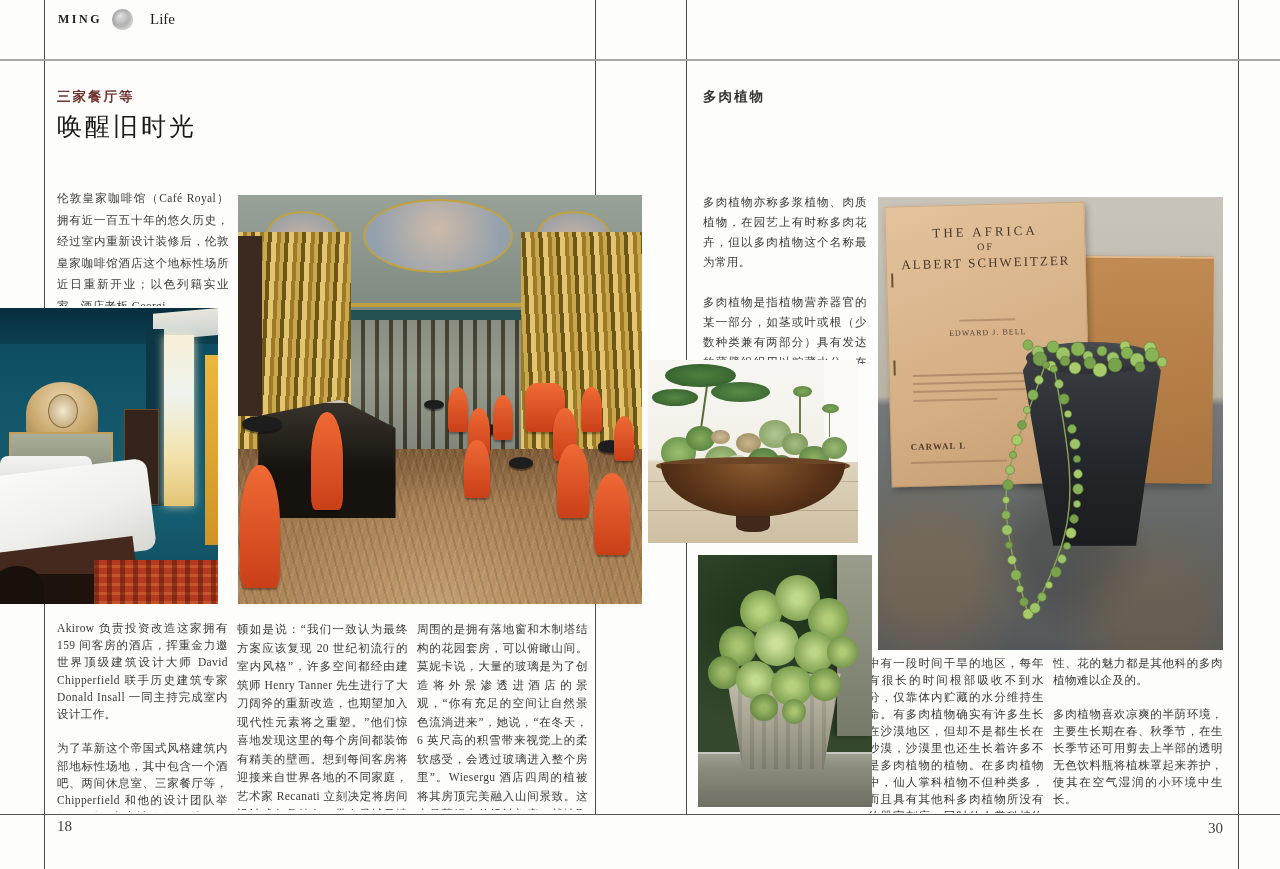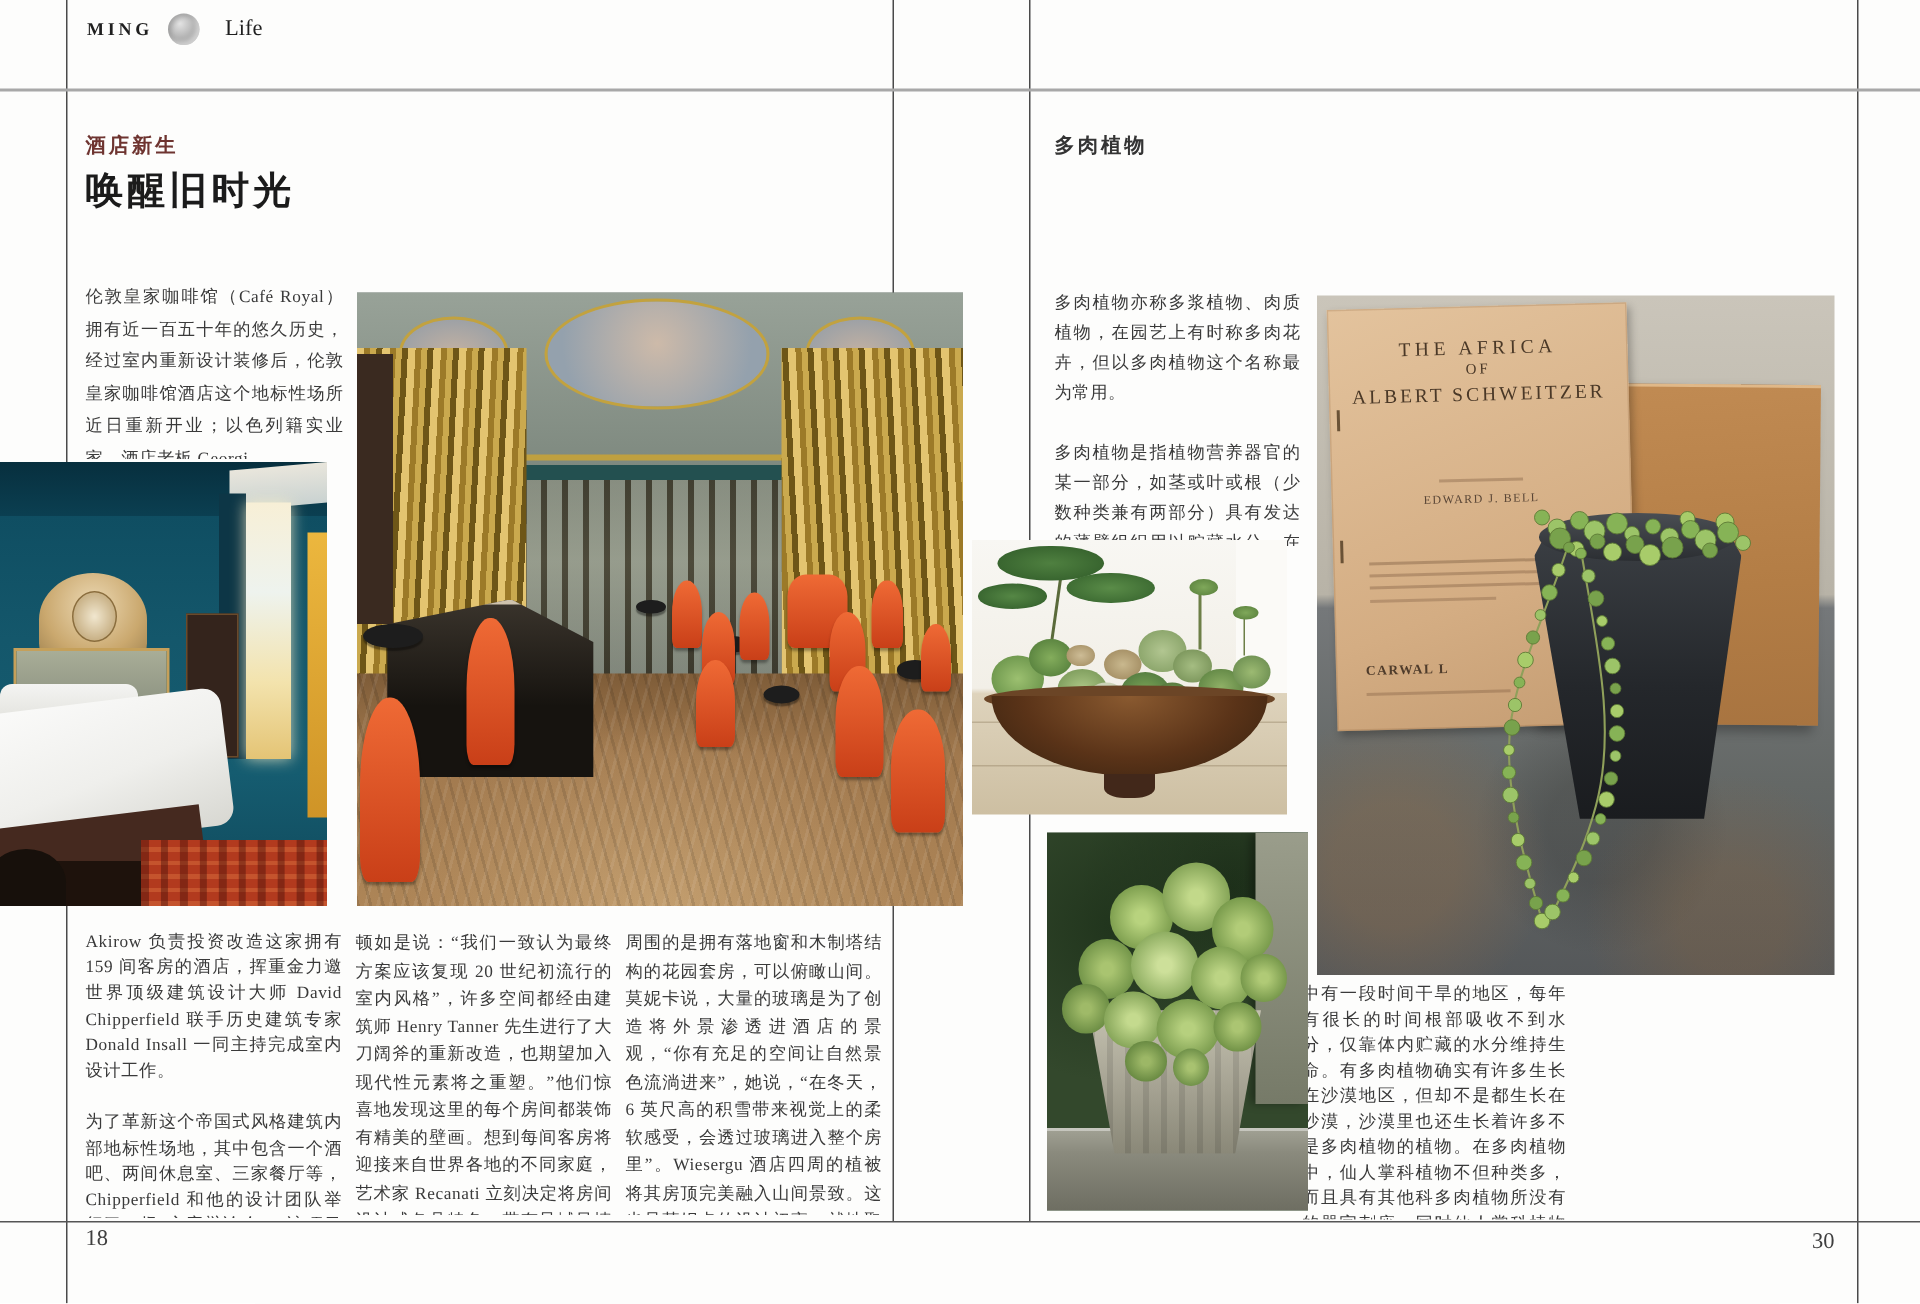--- a/index.html
+++ b/index.html
@@ -2,21 +2,21 @@
 <html><head>
 <meta charset="utf-8">
 <style>
   html,body{margin:0;padding:0;background:#ffffff;}
   #spread{position:relative;width:1280px;height:869px;background:#fdfdfc;overflow:hidden;
           font-family:"Liberation Serif","DejaVu Serif",serif;}
   .vline{position:absolute;width:1px;background:#4a4a4a;}
   .hline{position:absolute;height:1px;background:#555;}
   .kicker{position:absolute;font-size:13.5px;font-weight:700;letter-spacing:2px;color:#6e3430;}
   .kicker.dark{color:#343434;}
-  .title{position:absolute;font-size:25px;font-weight:700;letter-spacing:3px;color:#1b1b1b;}
+  .title{position:absolute;font-size:25px;font-weight:400;letter-spacing:3px;color:#1b1b1b;}
   .col{position:absolute;text-align:justify;color:#3a3a3a;white-space:pre-line;overflow:hidden;
        font-size:11.5px;letter-spacing:0.4px;}
   .pagenum{position:absolute;font-size:15px;color:#3f3f3f;}
   .ph{position:absolute;overflow:hidden;background:#ddd;z-index:5;}
   .ph *{position:absolute;}
   
   #brand{position:absolute;left:58px;top:12px;font-size:12px;font-weight:600;letter-spacing:2.5px;color:#1f1f1f;}
   #logo{position:absolute;left:112px;top:9px;width:21px;height:21px;border-radius:50%;
         background:radial-gradient(circle at 38% 32%,#e3e3e3 0%,#b7b7b7 45%,#8d8d8d 100%);
         box-shadow:inset -2px -2px 3px rgba(255,255,255,.5), inset 2px 2px 3px rgba(0,0,0,.15);}
@@ -37,21 +37,21 @@
   <div class="vline" style="left:595px;top:0;height:814px;"></div>
   <div class="vline" style="left:686px;top:0;height:814px;"></div>
   <div class="vline" style="left:1238px;top:0;height:869px;"></div>
   <div class="hline" style="top:59px;left:0;width:1280px;height:2px;background:#a8a8a8;"></div>
   <div class="hline" style="top:814px;left:0;width:1280px;"></div>
 
   <div id="brand">MING</div>
   <div id="logo"></div>
   <div id="section">Life</div>
 
-  <div class="kicker" style="left:57px;top:88px;">酒店新生</div>
+  <div class="kicker" style="left:57px;top:88px;">三家餐厅等</div>
   <div class="title" style="left:57px;top:110px;">唤醒旧时光</div>
   <div class="col" style="left:57px;top:188px;width:172px;height:118px;line-height:21.5px;">伦敦皇家咖啡馆（Café Royal）拥有近一百五十年的悠久历史，经过室内重新设计装修后，伦敦皇家咖啡馆酒店这个地标性场所近日重新开业；以色列籍实业家、酒店老板 Georgi</div>
   <div class="col" style="left:57px;top:620px;width:171px;height:192px;line-height:17.2px;">Akirow 负责投资改造这家拥有 159 间客房的酒店，挥重金力邀世界顶级建筑设计大师 David Chipperfield 联手历史建筑专家 Donald Insall 一同主持完成室内设计工作。
 
 为了革新这个帝国式风格建筑内部地标性场地，其中包含一个酒吧、两间休息室、三家餐厅等，Chipperfield 和他的设计团队举行了一场“方案辩论会”，该项目总监梅丽莎·约翰斯</div>
   <div class="col" style="left:237px;top:620px;width:171px;height:190px;line-height:18.5px;">顿如是说：“我们一致认为最终方案应该复现 20 世纪初流行的室内风格”，许多空间都经由建筑师 Henry Tanner 先生进行了大刀阔斧的重新改造，也期望加入现代性元素将之重塑。”他们惊喜地发现这里的每个房间都装饰有精美的壁画。想到每间客房将迎接来自世界各地的不同家庭，艺术家 Recanati 立刻决定将房间设计成各具特色、带有异域风情的空间，唤起他乡旅人的归属感。围绕在酒店</div>
   <div class="col" style="left:417px;top:620px;width:171px;height:190px;line-height:18.5px;">周围的是拥有落地窗和木制塔结构的花园套房，可以俯瞰山间。莫妮卡说，大量的玻璃是为了创造将外景渗透进酒店的景观，“你有充足的空间让自然景色流淌进来”，她说，“在冬天，6 英尺高的积雪带来视觉上的柔软感受，会透过玻璃进入整个房里”。Wiesergu 酒店四周的植被将其房顶完美融入山间景致。这也是莫妮卡的设计初衷：就地取材去创造，再以更高的标准还给自然。</div>
   <div class="pagenum" style="left:57px;top:818px;">18</div>
 
   <div class="ph" style="left:0;top:308px;width:218px;height:296px;background:linear-gradient(180deg,#0d4a5e 0%,#14576b 40%,#155c70 70%,#10485a 100%);">
@@ -106,20 +106,23 @@
     <div class="chair" style="left:79%;top:61%;width:8%;height:18%;"></div>
     <div class="chair" style="left:88%;top:68%;width:9%;height:20%;"></div>
     <div class="chair" style="left:93%;top:54%;width:5%;height:11%;"></div>
   </div>
 
   <div class="kicker dark" style="left:703px;top:88px;">多肉植物</div>
   <div class="col" style="left:703px;top:192px;width:164px;height:172px;line-height:20px;">多肉植物亦称多浆植物、肉质植物，在园艺上有时称多肉花卉，但以多肉植物这个名称最为常用。
 
 多肉植物是指植物营养器官的某一部分，如茎或叶或根（少数种类兼有两部分）具有发达的薄壁组织用以贮藏水分，在外形上显得肥厚多汁的一类植物。它们大部分生长在干旱或一年</div>
   <div class="col" style="left:868px;top:655px;width:176px;height:158px;line-height:17px;">中有一段时间干旱的地区，每年有很长的时间根部吸收不到水分，仅靠体内贮藏的水分维持生命。有多肉植物确实有许多生长在沙漠地区，但却不是都生长在沙漠，沙漠里也还生长着许多不是多肉植物的植物。在多肉植物中，仙人掌科植物不但种类多，而且具有其他科多肉植物所没有的器官刺座。同时仙人掌科植物形态的多样</div>
+  <div class="col" style="left:1053px;top:655px;width:170px;height:158px;line-height:17px;">性、花的魅力都是其他科的多肉植物难以企及的。
+
+多肉植物喜欢凉爽的半荫环境，主要生长期在春、秋季节，在生长季节还可用剪去上半部的透明无色饮料瓶将植株罩起来养护，使其在空气湿润的小环境中生长。</div>
   <div class="pagenum" style="left:1193px;top:820px;width:30px;text-align:right;">30</div>
 
   <div class="ph" style="left:648px;top:360px;width:210px;height:183px;background:linear-gradient(180deg,#f8f7f3 0%,#f2efe7 54%,#ded3bc 56%,#cdbfa2 100%);">
     <div style="right:0;top:0;width:16%;height:56%;background:#fbfaf7;"></div>
     <div style="left:0;top:66%;width:100%;height:1px;background:rgba(120,100,70,.3);"></div>
     <div style="left:0;top:82%;width:100%;height:1px;background:rgba(120,100,70,.3);"></div>
 
     <div style="left:26%;top:10%;width:2px;height:32%;background:#5a6a3a;transform:rotate(8deg);"></div>
     <div class="suc" style="left:8%;top:2%;width:34%;height:13%;background:radial-gradient(#4f8040,#2f5a28);"></div>
     <div class="suc" style="left:30%;top:12%;width:28%;height:11%;background:radial-gradient(#5a8c48,#33602b);"></div>

